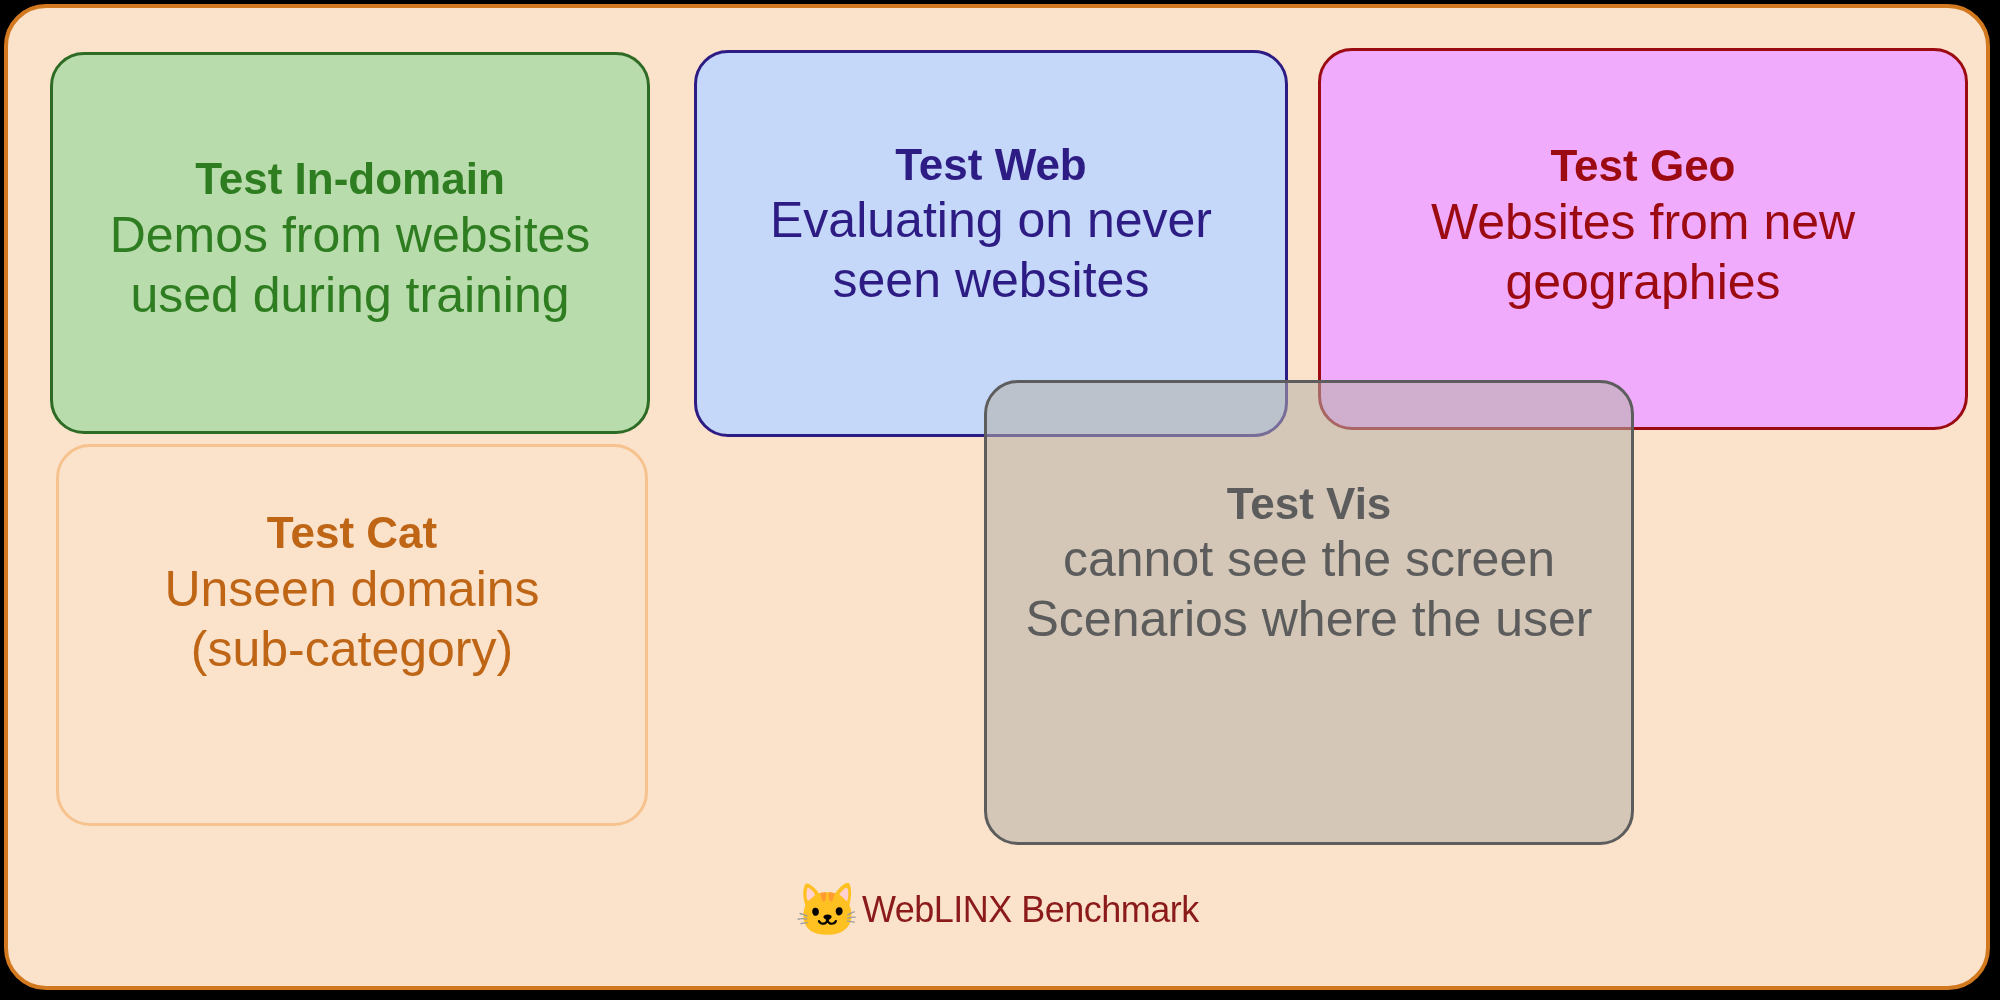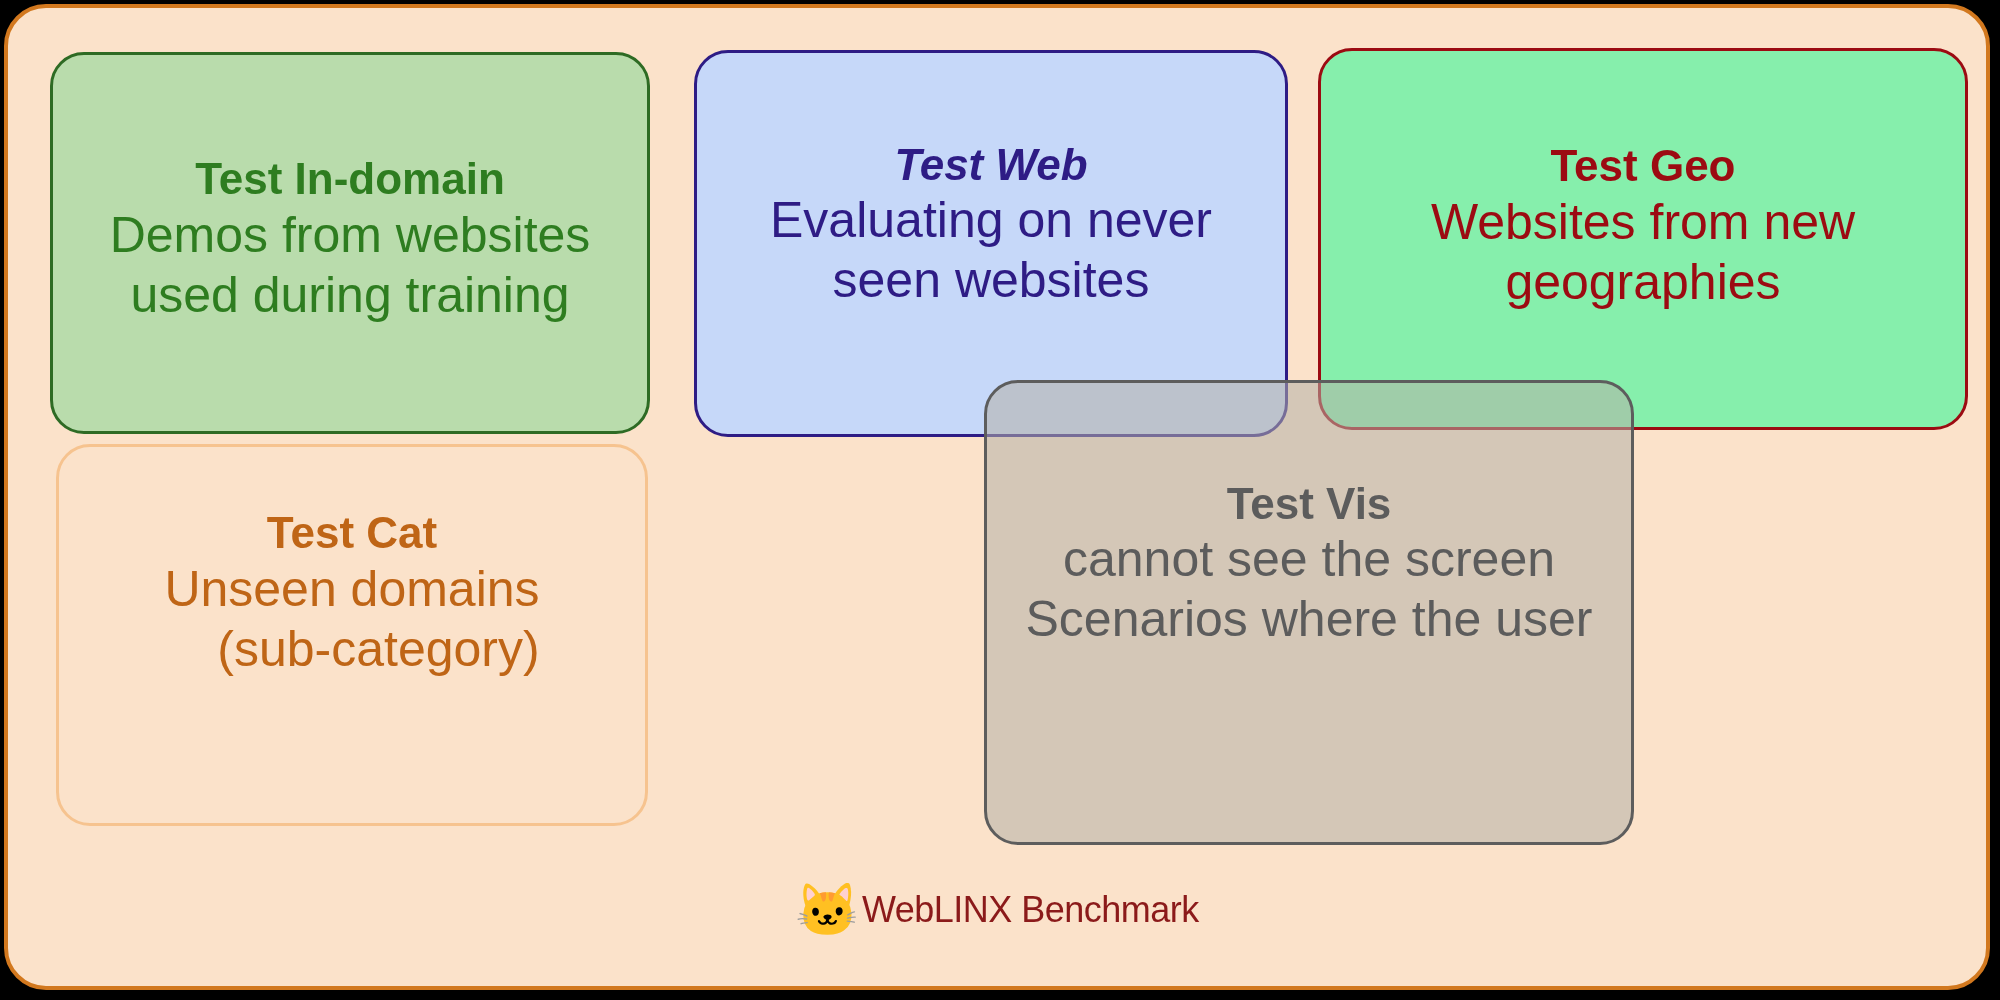--- a/index.html
+++ b/index.html
@@ -76,48 +76,48 @@
   
   #box-web {
     left: 686px;
     top: 42px;
     width: 594px;
     height: 387px;
     background: #C6D8F9;
     border: 3px solid #2E1C85;
     color: #2E1C85;
   }
-  #box-web .cat-title { margin-top: 24px; font-style: italic; }
+  #box-web .cat-title { margin-top: 24px; }
   #box-web .cat-desc  { margin-bottom: 60px; }
 
   
   #box-geo {
     left: 1310px;
     top: 40px;
     width: 650px;
     height: 382px;
-    background: #86efac;
+    background: #f0abfc;
     border: 3px solid #9C0B12;
     color: #9C0B12;
   }
   #box-geo .cat-title { margin-top: 40px; }
   #box-geo .cat-desc  { margin-bottom: 64px; }
 
   
   #box-cat {
     left: 48px;
     top: 436px;
     width: 592px;
     height: 382px;
     background: transparent;
     border: 3px solid #F6C38F;
     color: #BF6516;
   }
   #box-cat .cat-title { margin-top: 14px; }
-  #box-cat .cat-desc  { margin-bottom: 96px; text-align: right; }
+  #box-cat .cat-desc  { margin-bottom: 96px; }
 
   
   #box-vis {
     left: 976px;
     top: 372px;
     width: 650px;
     height: 465px;
     background: rgba(180, 176, 168, 0.55);
     border: 3px solid #5D5D5D;
     color: #5C5C5C;

